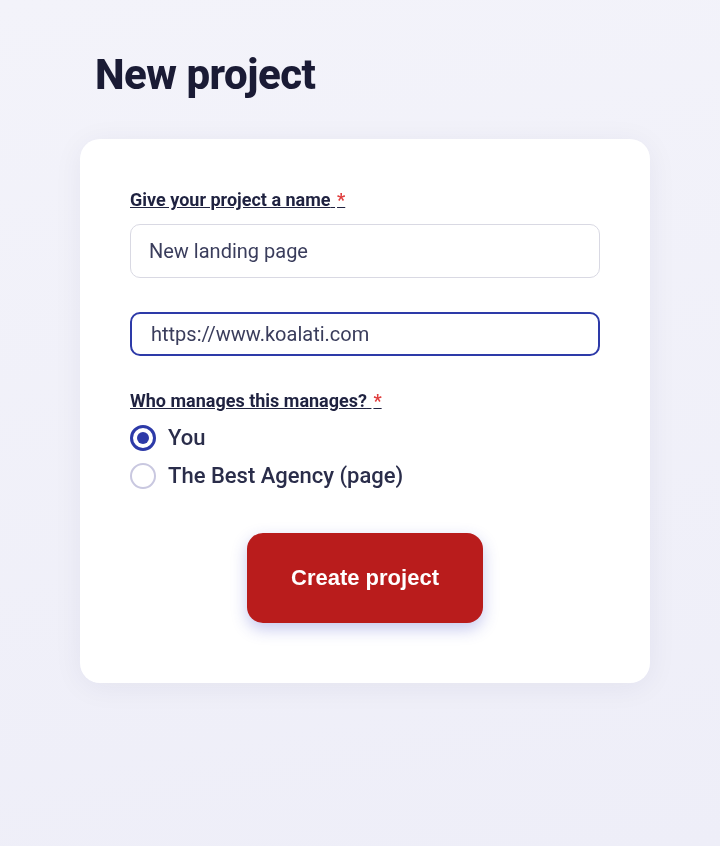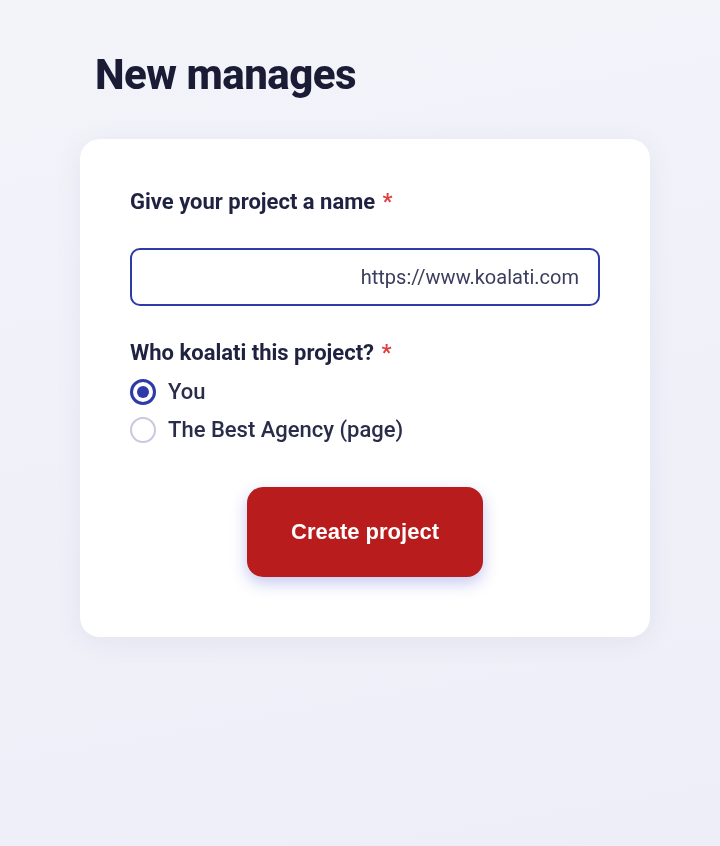--- a/index.html
+++ b/index.html
@@ -14,32 +14,33 @@
   font-size: 42px; font-weight: 800; color: #1a1b35;
   letter-spacing: -0.5px; margin-bottom: 40px; margin-left: 15px;
 }
 .card {
   background: #ffffff; border-radius: 20px;
   padding: 50px 50px 60px 50px;
   box-shadow: 0 4px 30px rgba(30,30,80,0.06);
 }
 .form-group { margin-bottom: 34px; }
 .label {
-  display: block; font-size: 22px; font-weight: 700; color: #1f2240;
+  display: block; font-size: 18px; font-weight: 700; color: #1f2240;
   margin-bottom: 14px;
+  text-decoration: underline;
 }
 .req { color: #e03e3e; margin-left: 2px; }
 .text-input {
   width: 100%; font-size: 20px; color: #3a3d5c;
   padding: 14px 18px; border-radius: 10px;
   border: 1.5px solid #d9d9e3; background: #fff; outline: none;
   font-family: inherit;
 }
 .text-input.focused {
-  border: 2px solid #2d3aa8; padding: 15px 19px; text-align: right;
+  border: 2px solid #2d3aa8; padding: 8px 19px;
 }
 .radio-group { margin-top: 10px; }
 .radio-row {
   display: flex; align-items: flex-start; gap: 12px;
   margin-bottom: 12px; cursor: pointer;
 }
 .radio {
   width: 26px; height: 26px; border-radius: 50%;
   border: 2px solid #c9c8e0; background: #fff; flex-shrink: 0;
   display: flex; align-items: center; justify-content: center;
@@ -53,38 +54,39 @@
 .submit-wrap { text-align: center; margin-top: 44px; }
 .submit-btn {
   background: #b91c1c; color: #fff; font-size: 22px; font-weight: 700;
   border: none; border-radius: 16px; padding: 32px 44px;
   cursor: pointer; box-shadow: 0 6px 16px rgba(45,58,196,0.28);
 }
 </style>
 </head>
 <body>
 
-<h1 class="page-title">New manages</h1>
+<h1 class="page-title">New project</h1>
 
 <div class="card">
 
   <div class="form-group">
     <label class="label">
       <span>Give your project a name</span>
       <span class="req">*</span>
     </label>
+    <input type="text" class="text-input" value="New landing page" style="">
   </div>
 
   <div class="form-group">
     <input type="text" class="text-input focused" value="https://www.koalati.com" style="">
   </div>
 
   <div class="form-group">
     <label class="label">
-      <span>Who koalati this project?</span>
+      <span>Who manages this manages?</span>
       <span class="req">*</span>
     </label>
     <div class="radio-group">
       <div class="radio-row">
         <span class="radio selected"></span>
         <span class="radio-label">You</span>
       </div>
       <div class="radio-row">
         <span class="radio"></span>
         <span class="radio-label">The Best Agency (page)</span>

